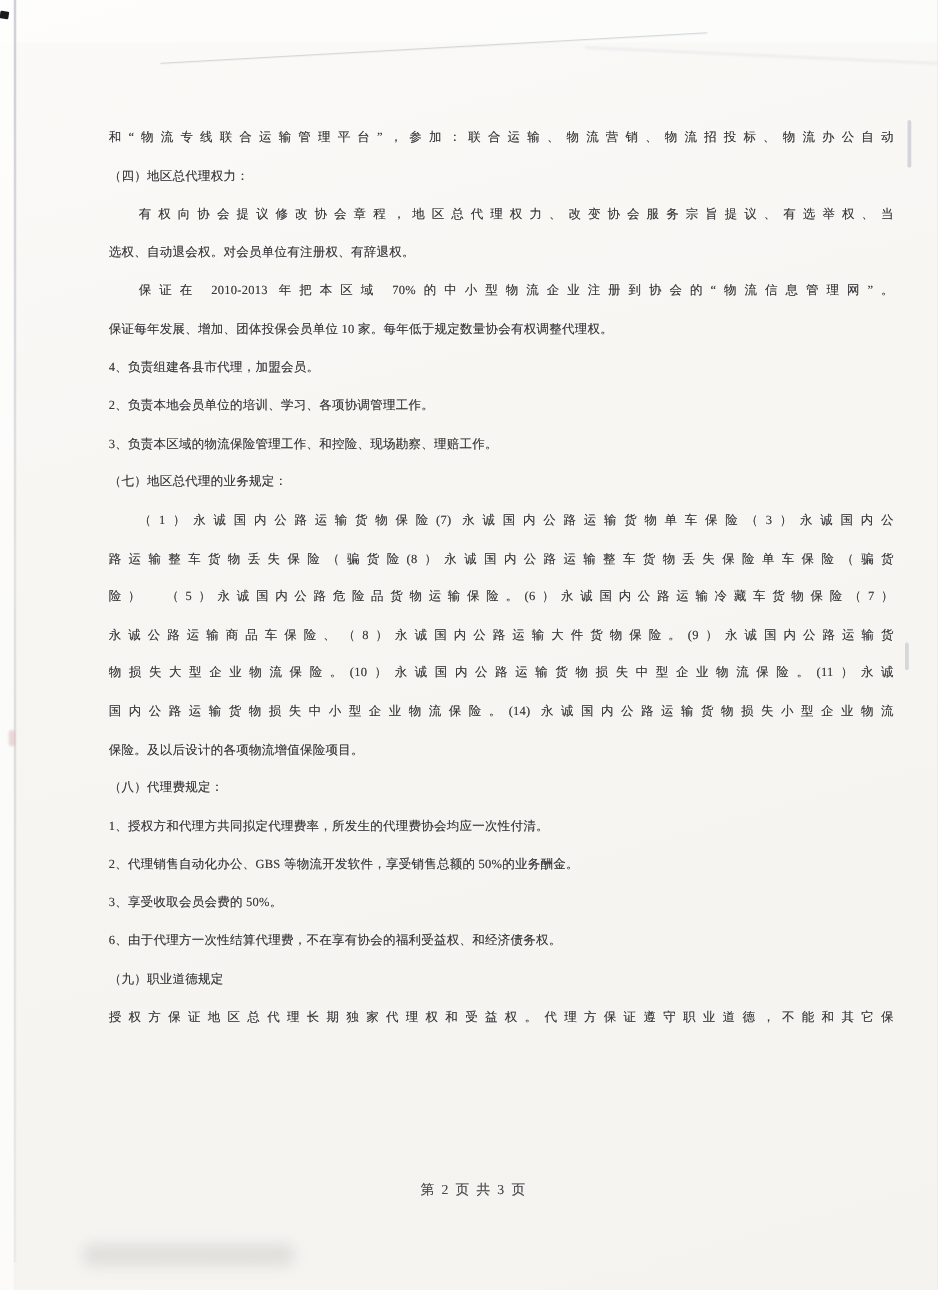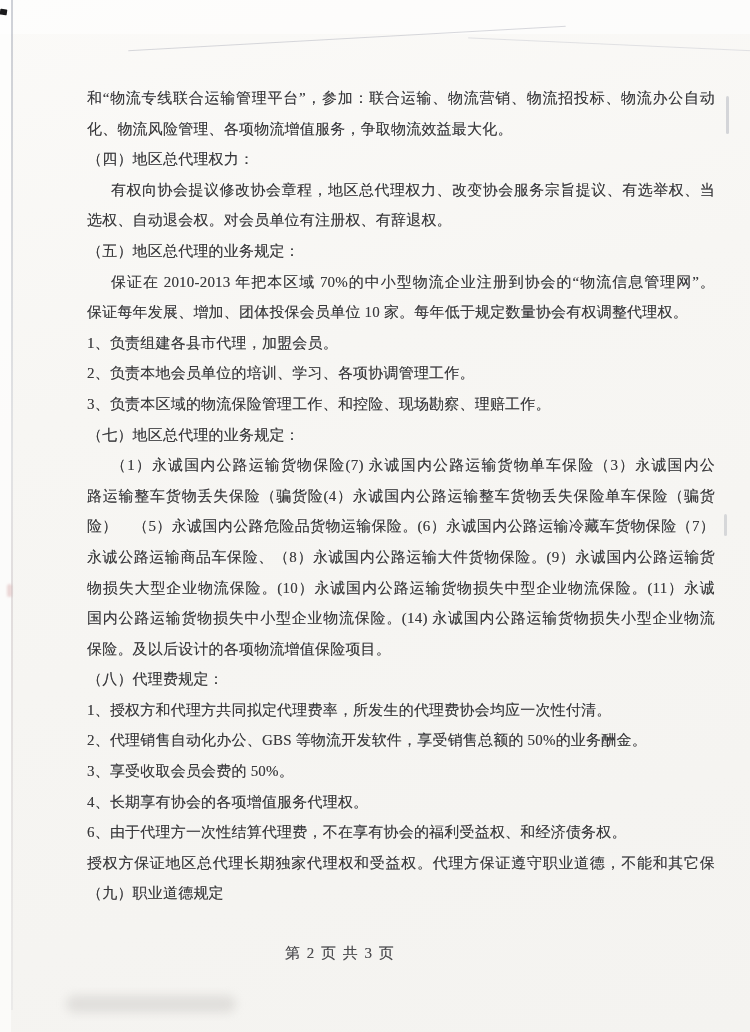--- a/index.html
+++ b/index.html
@@ -57,81 +57,79 @@
   .smudge-pink {
     position: absolute; left: 7px; top: 584px; width: 5px; height: 13px;
     background: rgba(205,150,150,0.35); filter: blur(1px); border-radius: 3px;
   }
   .smudge-bottom {
     position: absolute; left: 66px; top: 995px; width: 170px; height: 18px;
     background: rgba(188,186,182,0.35); filter: blur(5px); border-radius: 10px;
   }
   
   .textblock {
-    position: absolute; left: 87px; top: 83px; width: 628px;
+    position: absolute; left: 87px; top: 96px; width: 628px;
     color: #3a3a3c;
-    font-size: 15px;
+    font-size: 10px;
     letter-spacing: 0.2px;
     text-shadow: 0 0 0.5px rgba(70,70,76,0.55);
   }
   .ln {
     height: 30.6px; line-height: 30.6px;
     overflow: hidden; white-space: normal;
   }
   .ln.indent { padding-left: 24px; }
   .ln.just { text-align: justify; text-align-last: justify; }
   .page-footer {
     position: absolute; left: 0; top: 944px; width: 680px;
     text-align: center;
-    font-size: 15px; letter-spacing: 1.5px;
+    font-size: 11px; letter-spacing: 1.5px;
     color: #4b4b4e;
     text-shadow: 0 0 0.4px rgba(75,75,80,0.5);
+    padding-left: 39px;
   }
 </style>
 </head>
 <body>
 
 <div class="page">
 
   <div class="top-light-band"></div>
   <div class="edge-strip"></div>
   <div class="edge-line"></div>
   <div class="corner-ink-mark"></div>
   <div class="crease-1"></div>
   <div class="crease-2"></div>
   <div class="smudge-right-1"></div>
   <div class="smudge-right-2"></div>
   <div class="smudge-pink"></div>
   <div class="smudge-bottom"></div>
 
   <div class="textblock">
     <div class="ln just">和“物流专线联合运输管理平台”，参加：联合运输、物流营销、物流招投标、物流办公自动</div>
-    <div class="ln">化、物流风险管理、各项物流增值服务，争取物流效益最大化。</div>
     <div class="ln">（四）地区总代理权力：</div>
     <div class="ln indent just">有权向协会提议修改协会章程，地区总代理权力、改变协会服务宗旨提议、有选举权、当</div>
     <div class="ln">选权、自动退会权。对会员单位有注册权、有辞退权。</div>
-    <div class="ln">（五）地区总代理的业务规定：</div>
     <div class="ln indent just">保证在 2010-2013 年把本区域 70%的中小型物流企业注册到协会的“物流信息管理网”。</div>
     <div class="ln">保证每年发展、增加、团体投保会员单位 10 家。每年低于规定数量协会有权调整代理权。</div>
-    <div class="ln">1、负责组建各县市代理，加盟会员。</div>
+    <div class="ln">4、负责组建各县市代理，加盟会员。</div>
     <div class="ln">2、负责本地会员单位的培训、学习、各项协调管理工作。</div>
     <div class="ln">3、负责本区域的物流保险管理工作、和控险、现场勘察、理赔工作。</div>
     <div class="ln">（七）地区总代理的业务规定：</div>
     <div class="ln indent just">（1）永诚国内公路运输货物保险(7) 永诚国内公路运输货物单车保险（3）永诚国内公</div>
-    <div class="ln just">路运输整车货物丢失保险（骗货险(4）永诚国内公路运输整车货物丢失保险单车保险（骗货</div>
+    <div class="ln just">路运输整车货物丢失保险（骗货险(8）永诚国内公路运输整车货物丢失保险单车保险（骗货</div>
     <div class="ln just">险）　（5）永诚国内公路危险品货物运输保险。(6）永诚国内公路运输冷藏车货物保险（7）</div>
     <div class="ln just">永诚公路运输商品车保险、（8）永诚国内公路运输大件货物保险。(9）永诚国内公路运输货</div>
     <div class="ln just">物损失大型企业物流保险。(10）永诚国内公路运输货物损失中型企业物流保险。(11）永诚</div>
     <div class="ln just">国内公路运输货物损失中小型企业物流保险。(14) 永诚国内公路运输货物损失小型企业物流</div>
     <div class="ln">保险。及以后设计的各项物流增值保险项目。</div>
     <div class="ln">（八）代理费规定：</div>
     <div class="ln">1、授权方和代理方共同拟定代理费率，所发生的代理费协会均应一次性付清。</div>
     <div class="ln">2、代理销售自动化办公、GBS 等物流开发软件，享受销售总额的 50%的业务酬金。</div>
     <div class="ln">3、享受收取会员会费的 50%。</div>
-    <div class="ln">4、长期享有协会的各项增值服务代理权。</div>
     <div class="ln">6、由于代理方一次性结算代理费，不在享有协会的福利受益权、和经济债务权。</div>
+    <div class="ln">（九）职业道德规定</div>
     <div class="ln just">授权方保证地区总代理长期独家代理权和受益权。代理方保证遵守职业道德，不能和其它保</div>
-    <div class="ln">（九）职业道德规定</div>
   </div>
 
   <div class="page-footer">第 2 页 共 3 页</div>
 
 </div>
 
 </body></html>

